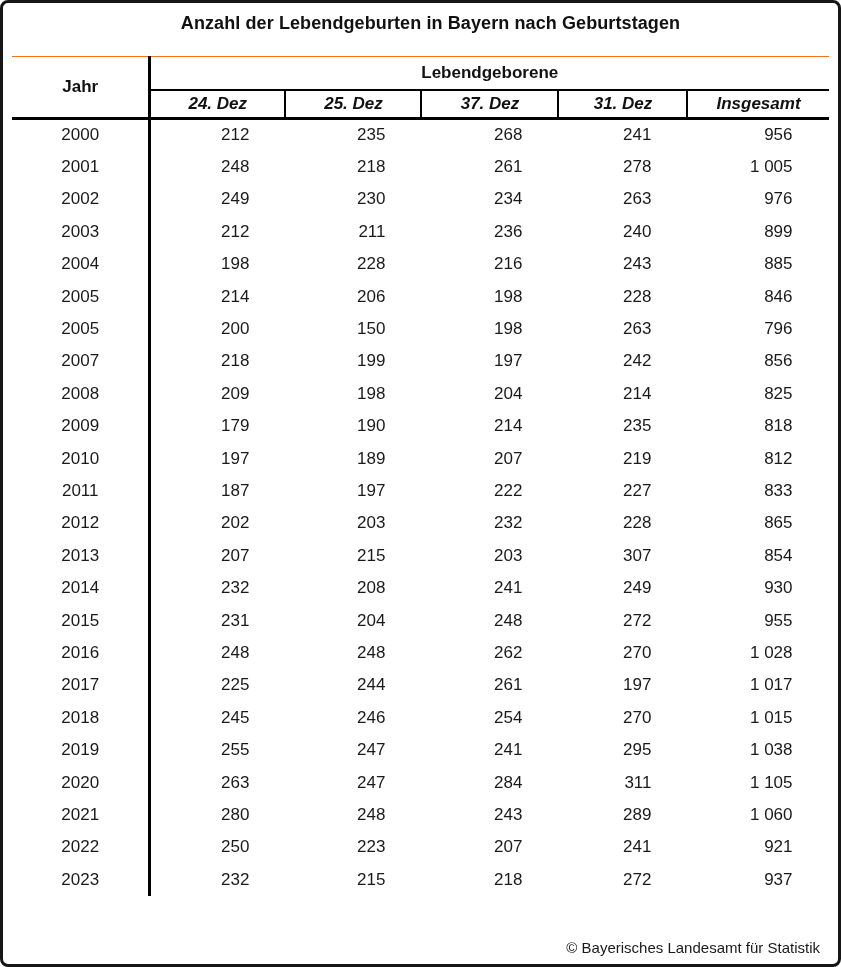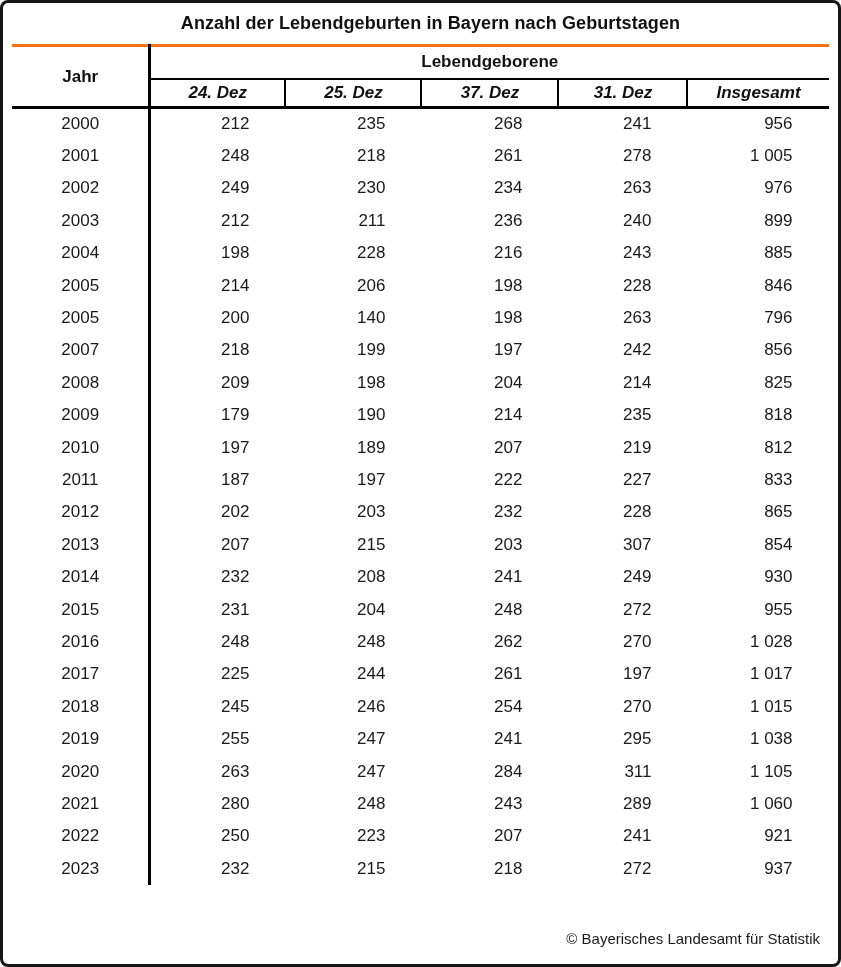--- a/index.html
+++ b/index.html
@@ -23,24 +23,24 @@
     align-items: center;
     justify-content: center;
     font-size: 18px;
     font-weight: bold;
     color: #111;
     letter-spacing: 0.1px;
     padding-left: 20px;
   }
   table.births {
     width: 816px;
-    margin: 0 auto;
+    margin: 12px auto;
     border-collapse: collapse;
     table-layout: fixed;
-    border-top: 3px solid #f97316;
+    border-top: 1px solid #f97316;
   }
   col.c-jahr { width: 137px; }
   col.c-d24  { width: 136px; }
   col.c-d25  { width: 136px; }
   col.c-d26  { width: 137px; }
   col.c-d31  { width: 129px; }
   col.c-ins  { width: 141px; }
 
   th {
     font-size: 17px;
@@ -76,21 +76,21 @@
     text-align: center;
     border-right: 3px solid #000;
   }
   td.num {
     text-align: right;
     padding-right: 36px;
   }
   .copyright {
     position: absolute;
     right: 18px;
-    bottom: 17px;
+    bottom: 8px;
     font-size: 15px;
     color: #1a1a1a;
   }
 </style>
 </head>
 <body>
 
 <div class="frame">
   <div class="title">Anzahl der Lebendgeburten in Bayern nach Geburtstagen</div>
 
@@ -161,21 +161,21 @@
           <td class="year">2005</td>
           <td class="num">214</td>
           <td class="num">206</td>
           <td class="num">198</td>
           <td class="num">228</td>
           <td class="num">846</td>
         </tr>
         <tr>
           <td class="year">2005</td>
           <td class="num">200</td>
-          <td class="num">140</td>
+          <td class="num">150</td>
           <td class="num">198</td>
           <td class="num">263</td>
           <td class="num">796</td>
         </tr>
         <tr>
           <td class="year">2007</td>
           <td class="num">218</td>
           <td class="num">199</td>
           <td class="num">197</td>
           <td class="num">242</td>

